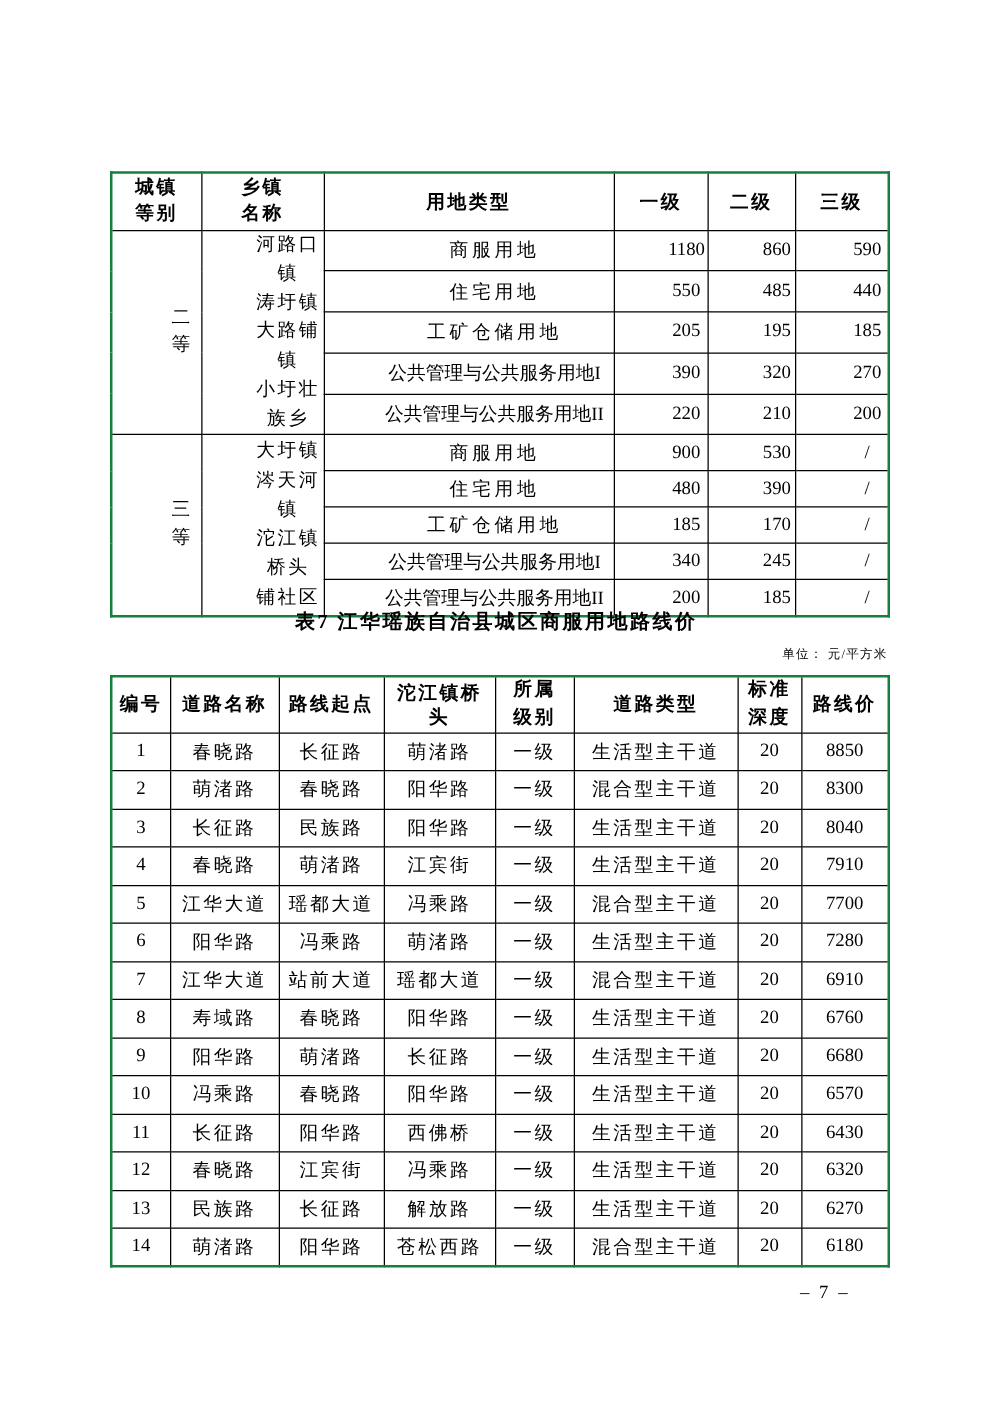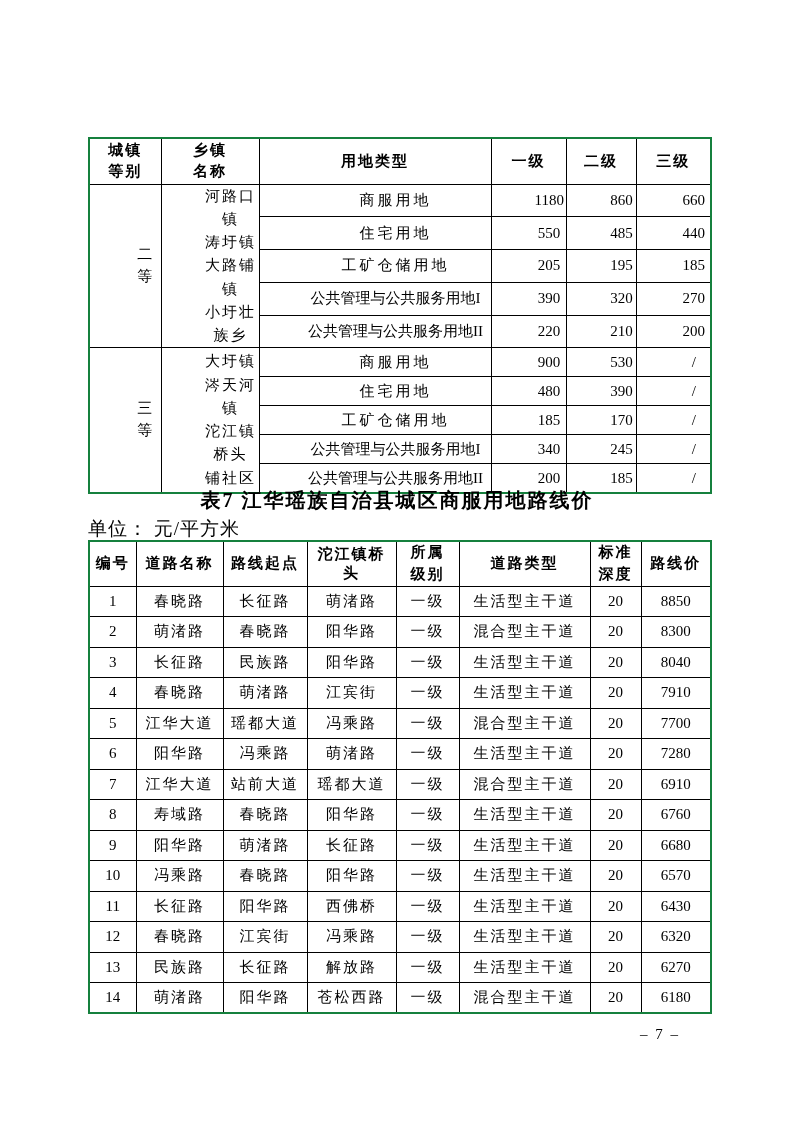--- a/index.html
+++ b/index.html
@@ -36,25 +36,25 @@
   .t1 th { height: 46px; }
   .t1 td { height: 29px; padding-left: 43px; }
   .t1 .cjk { letter-spacing: 3px; }
   .t1 .towns { letter-spacing: 2px; line-height: 1.55; }
   .t1 .tier { letter-spacing: 2px; }
 
   
   .t7-title {
     position: absolute; top: 487px; left: 0; right: 0;
     text-align: center;
-    font-size: 20px; font-weight: bold; letter-spacing: 2px;
+    font-size: 16px; font-weight: bold; letter-spacing: 2px;
   }
   .unit-label {
     position: absolute; top: 516px; left: 88px; width: 622px;
-    font-size: 19px; letter-spacing: 1px;
+    text-align: right; font-size: 10px; letter-spacing: 1px;
   }
 
   
   .t7 { top: 540px; width: 622px; }
   .t7 th { height: 40px; }
   .t7 td { height: 30.5px; }
   .t7 .cjk { letter-spacing: 2px; }
 
   .page-number {
     position: absolute; top: 1026px; left: 615px; width: 90px;
@@ -90,21 +90,21 @@
     <tbody>
       <tr>
         <td rowspan="5" class="pre tier">二等</td>
         <td rowspan="5" class="pre towns">河路口镇
 涛圩镇
 大路铺镇
 小圩壮族乡</td>
         <td class="cjk">商服用地</td>
         <td>1180</td>
         <td>860</td>
-        <td>660</td>
+        <td>590</td>
       </tr>
       <tr>
         <td class="cjk">住宅用地</td>
         <td>550</td>
         <td>485</td>
         <td>440</td>
       </tr>
       <tr>
         <td class="cjk">工矿仓储用地</td>
         <td>205</td>

